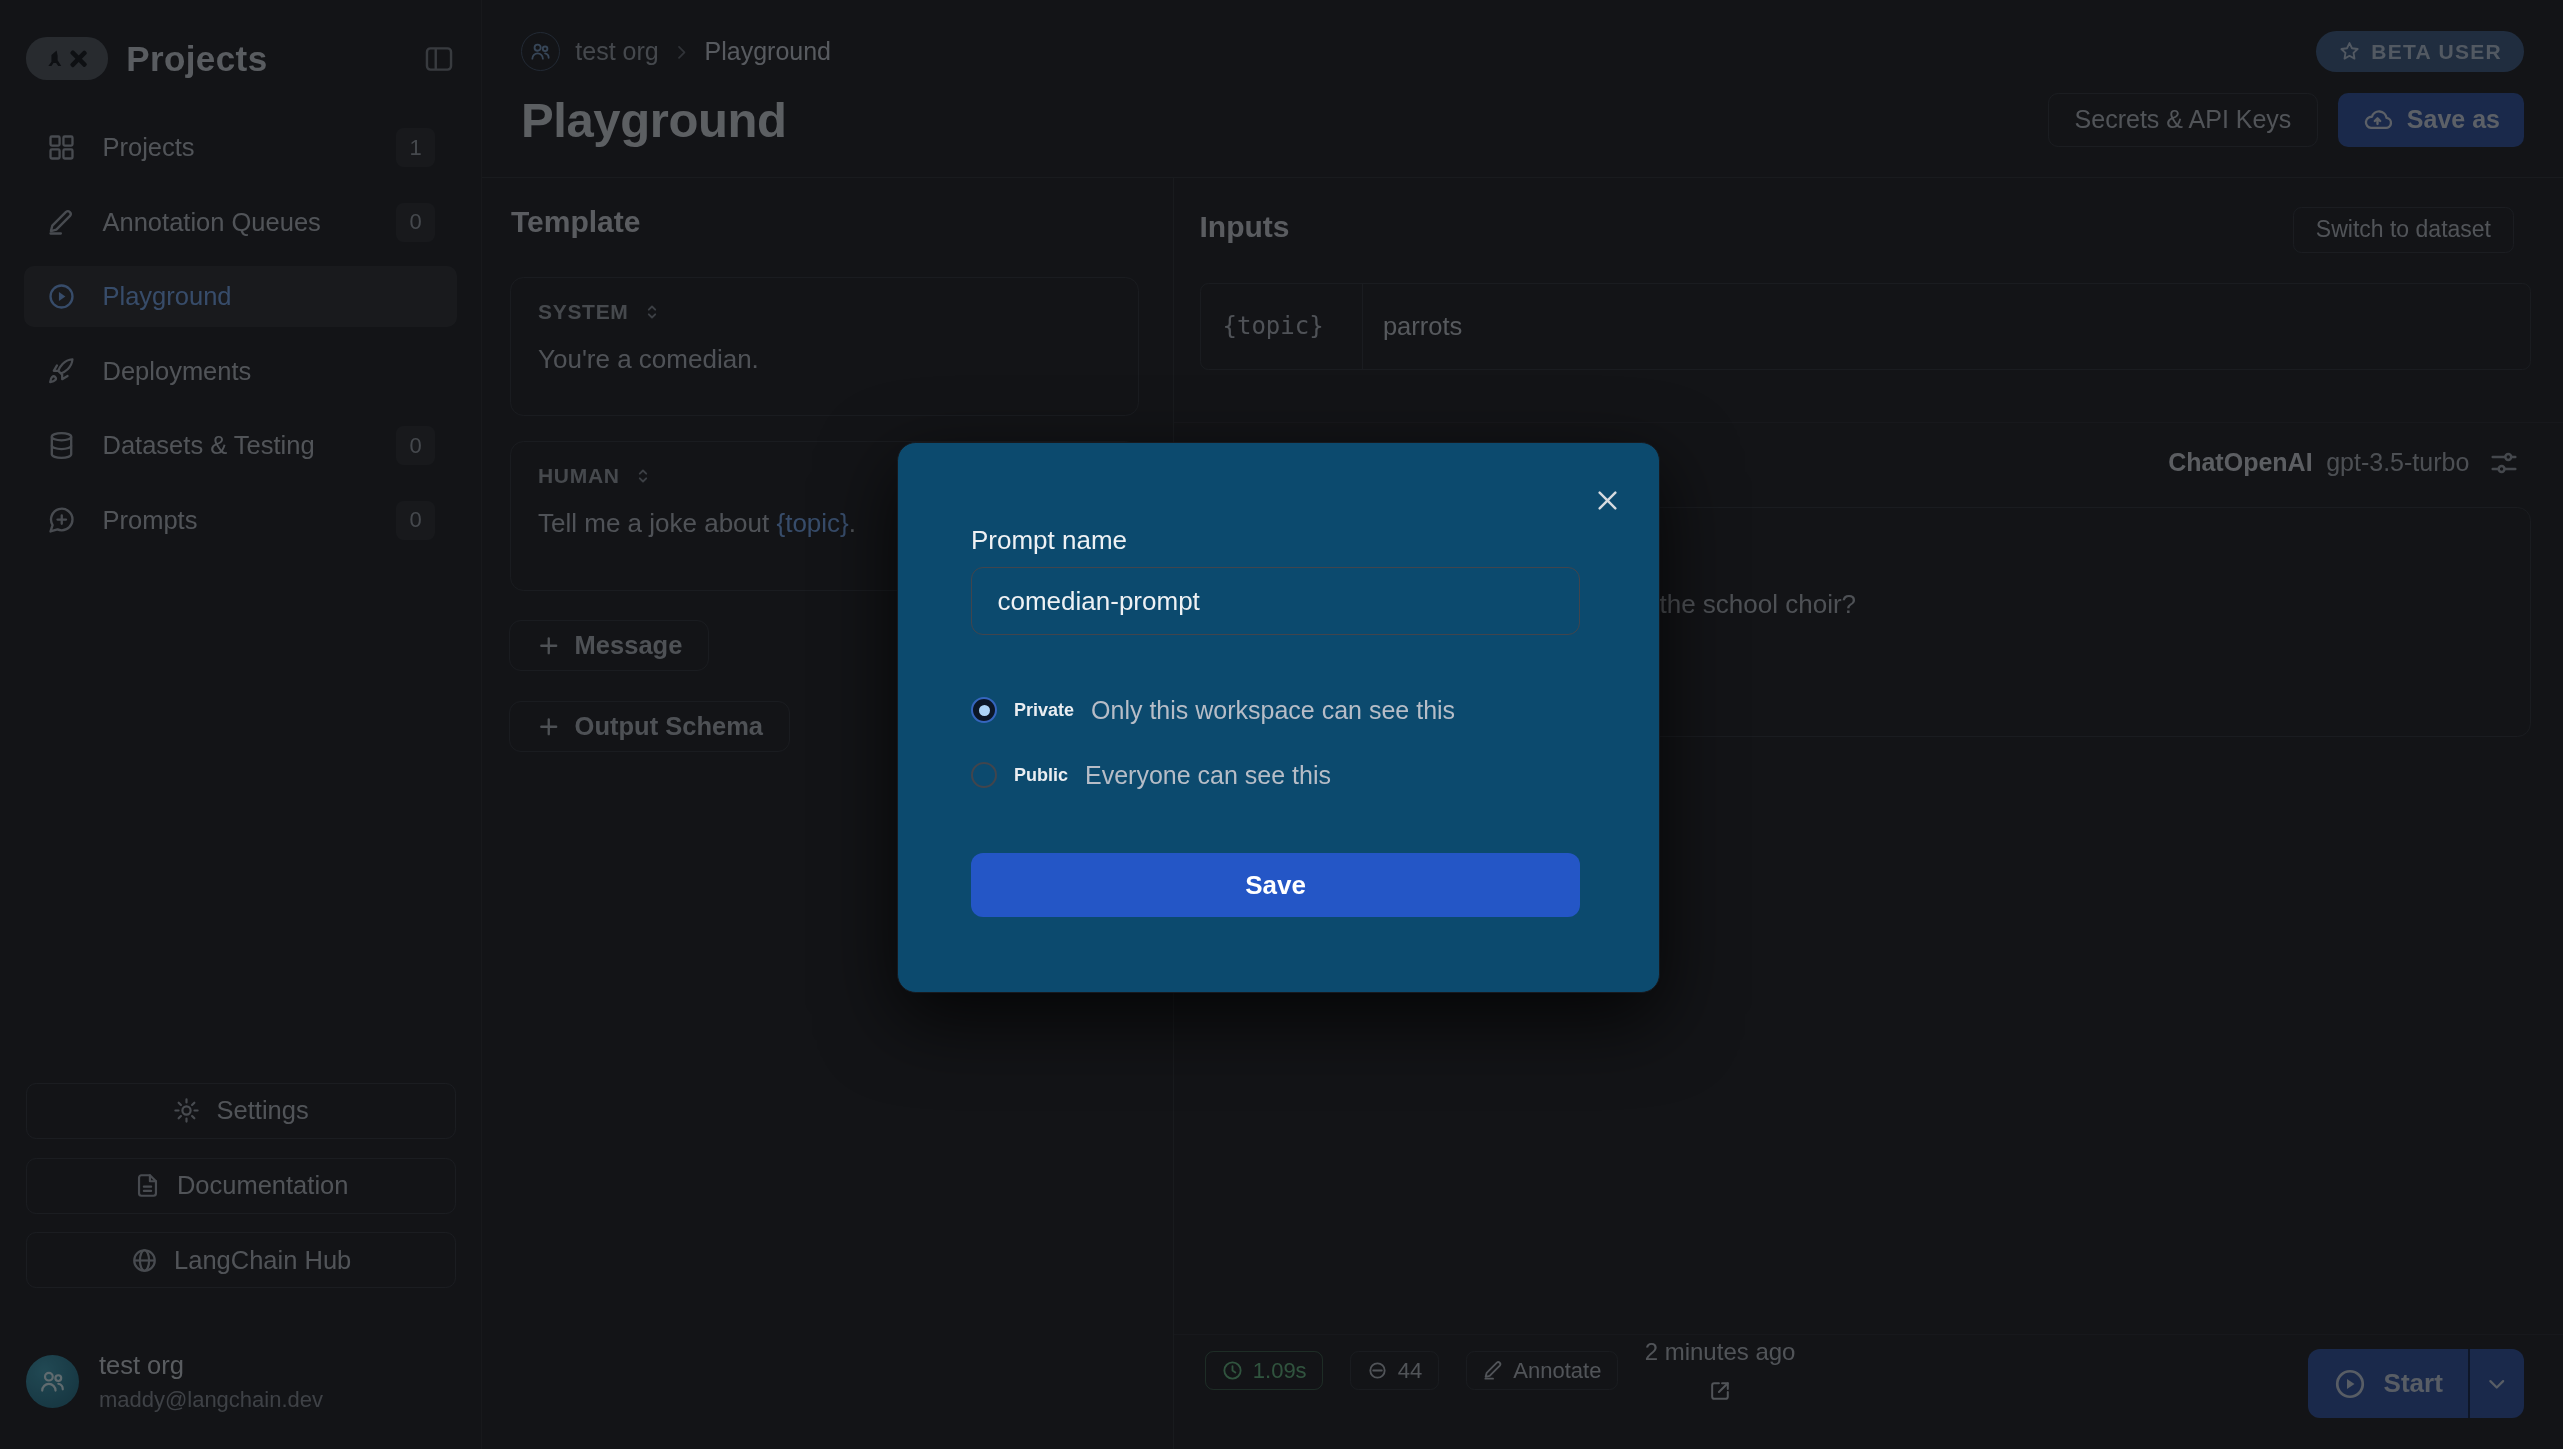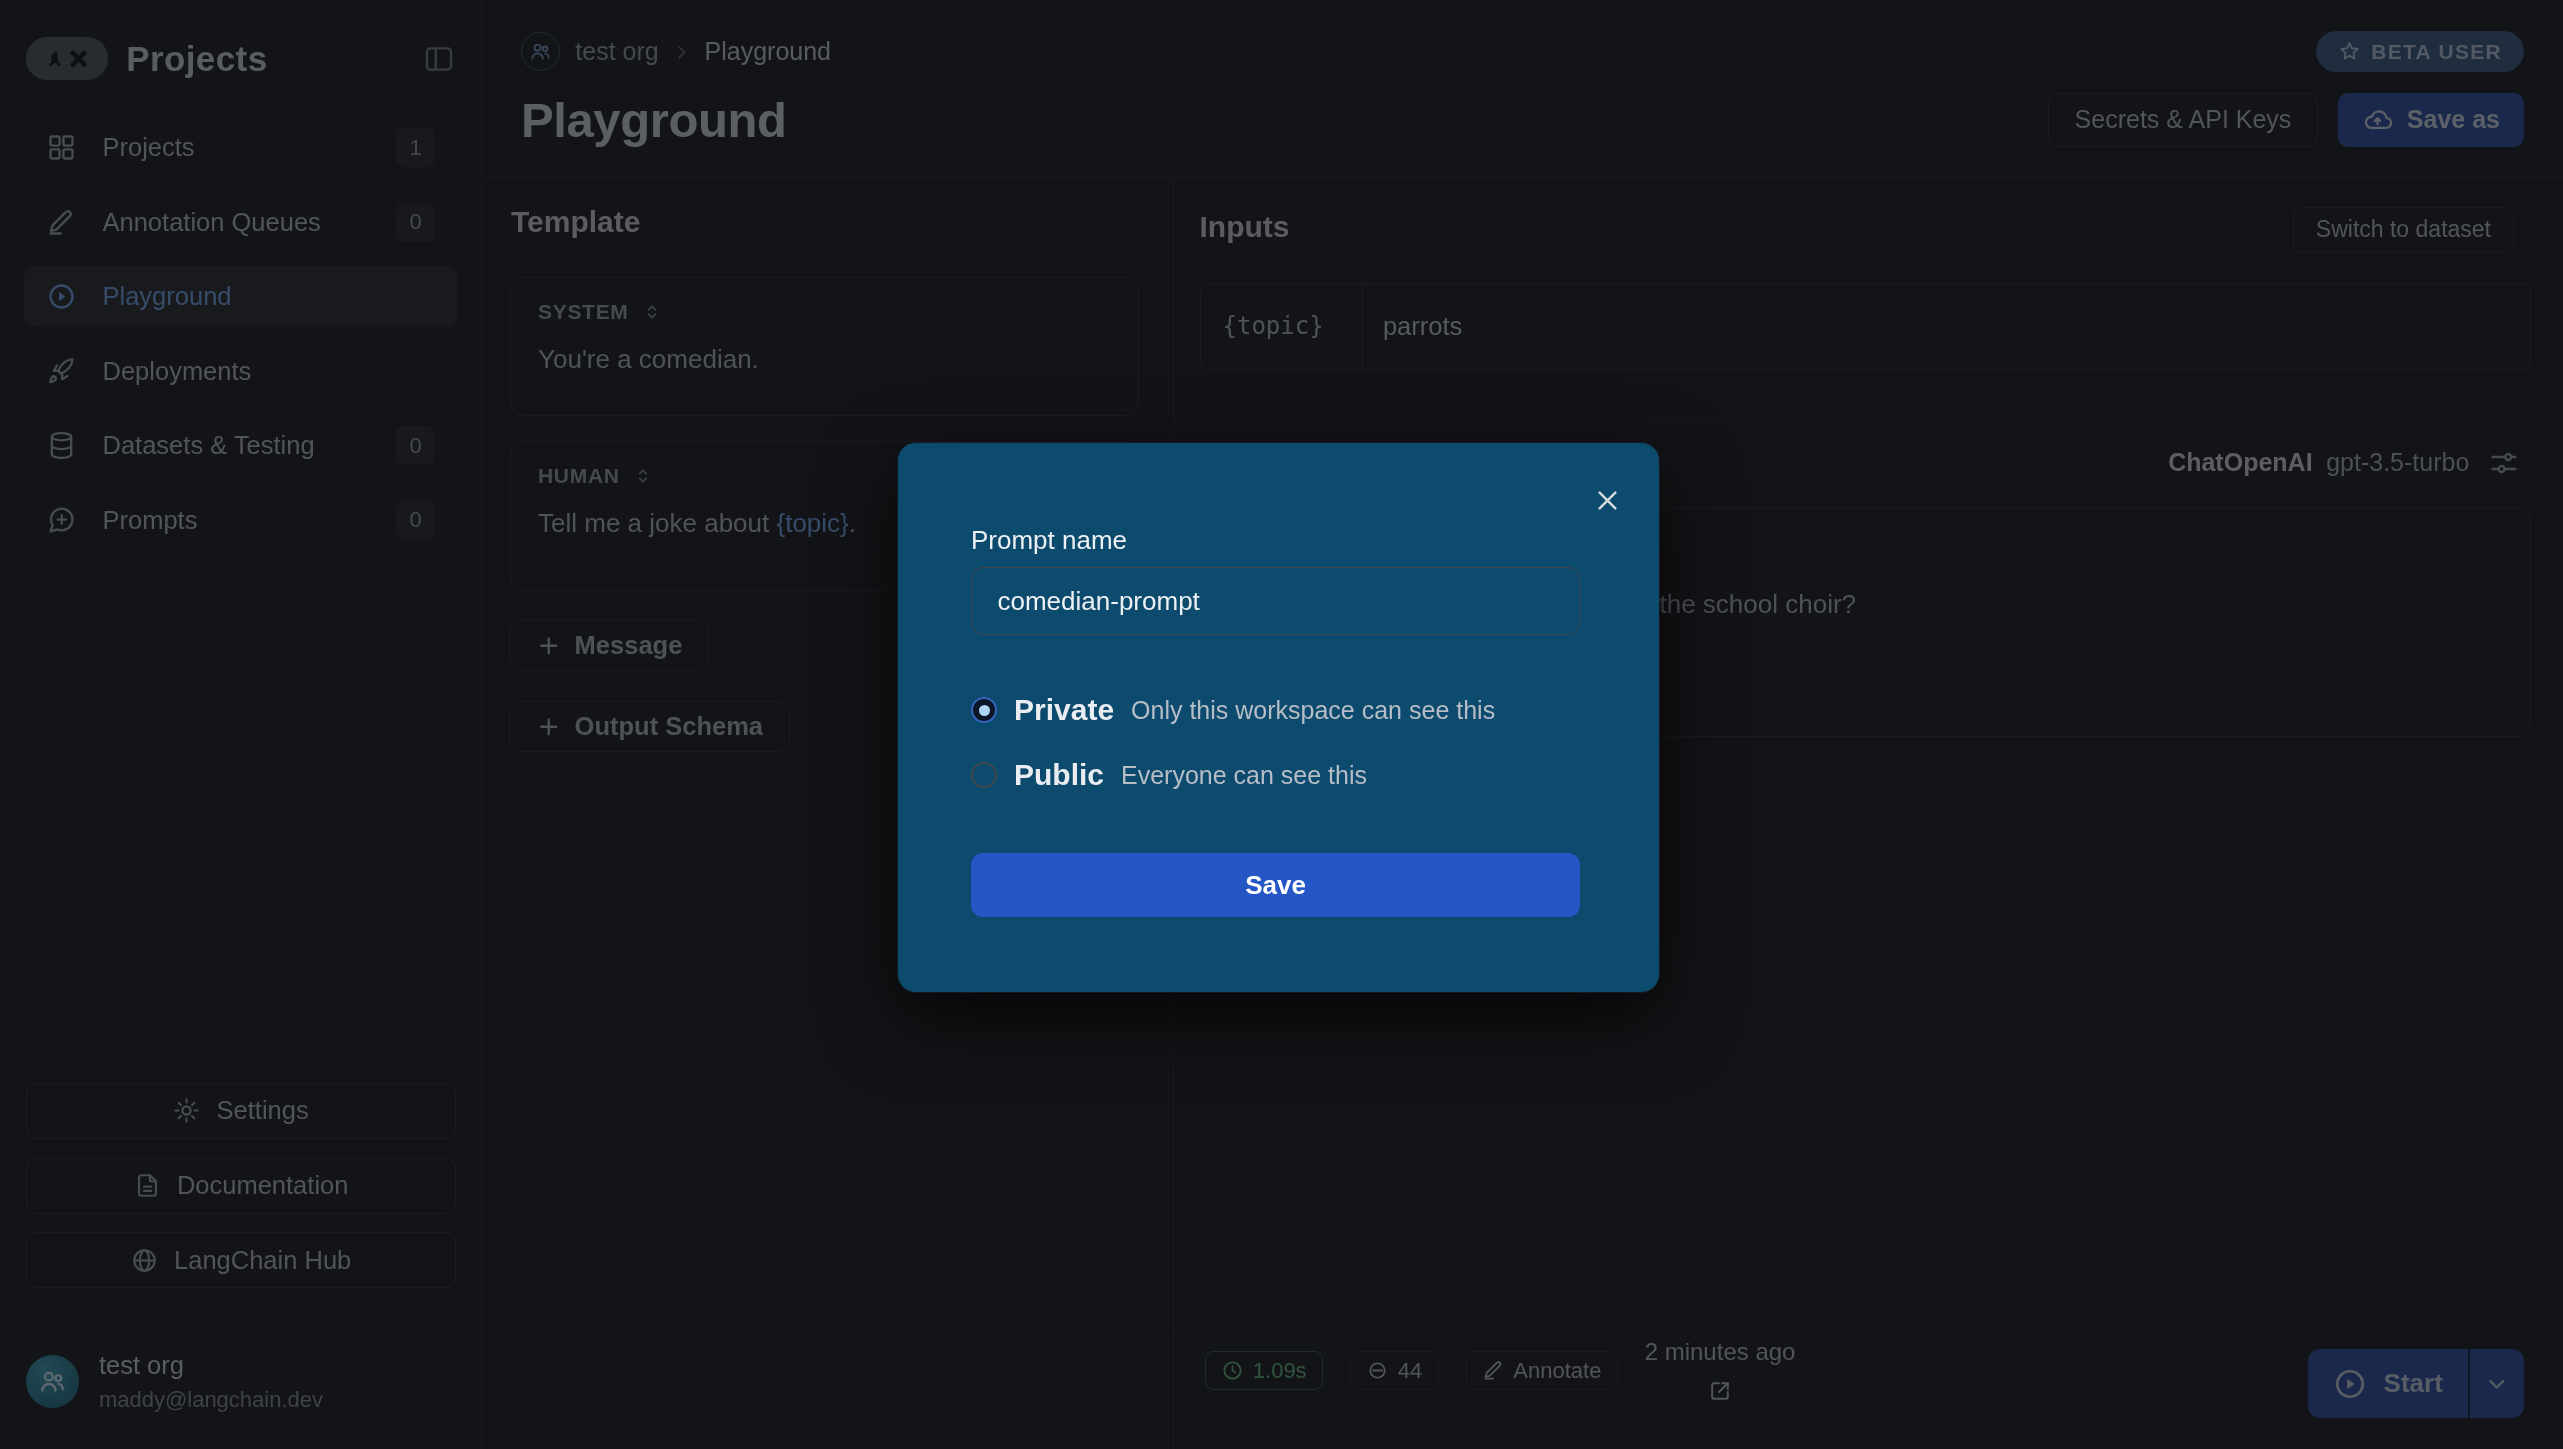--- a/index.html
+++ b/index.html
@@ -87,21 +87,21 @@
   .modal{position:absolute;left:897px;top:442px;width:763px;height:551px;background:#0c4a6e;border:0.9px solid #17191e;border-radius:18.7px;box-shadow:0 25.5px 77px rgba(0,0,0,.75);z-index:60;}
   .modal-close{position:absolute;right:37px;top:43px;color:#d7dbe0;cursor:pointer;}
   .modal-title{position:absolute;left:73px;top:82px;font-size:26px;font-weight:500;color:#eef1f4;}
   .modal-input{position:absolute;left:73px;top:124px;width:609px;height:68px;border:1.7px solid #41454d;border-radius:12px;background:transparent;color:#eef1f4;font-size:26px;padding:0 25.5px;outline:none;}
   .opt-row{position:absolute;left:73px;display:flex;align-items:center;gap:17px;height:34px;}
   .opt1{top:250px;} .opt2{top:315px;}
   .radio{width:26px;height:26px;border-radius:50%;flex:none;cursor:pointer;}
   .radio.sel{border:2.6px solid #3565bd;background:#0c1626;display:flex;align-items:center;justify-content:center;}
   .radio.sel::after{content:"";width:11px;height:11px;border-radius:50%;background:#add4f7;}
   .radio.unsel{border:2.6px solid #41454d;background:transparent;}
-  .opt-label{font-size:30px;font-weight:600;color:#eaedf1;cursor:pointer;}
+  .opt-label{font-size:18px;font-weight:600;color:#eaedf1;cursor:pointer;}
   .opt-desc{font-size:25px;color:#b7bdc7;}
   .save-btn{position:absolute;left:73px;top:410px;width:609px;height:64px;border-radius:12px;background:#2456c6;display:flex;align-items:center;justify-content:center;font-size:26px;font-weight:600;color:#ffffff;cursor:pointer;}
 </style>
 </head>
 <body>
 
 <div class="app">
 
   <aside class="sidebar">
     <div class="logo-row">

